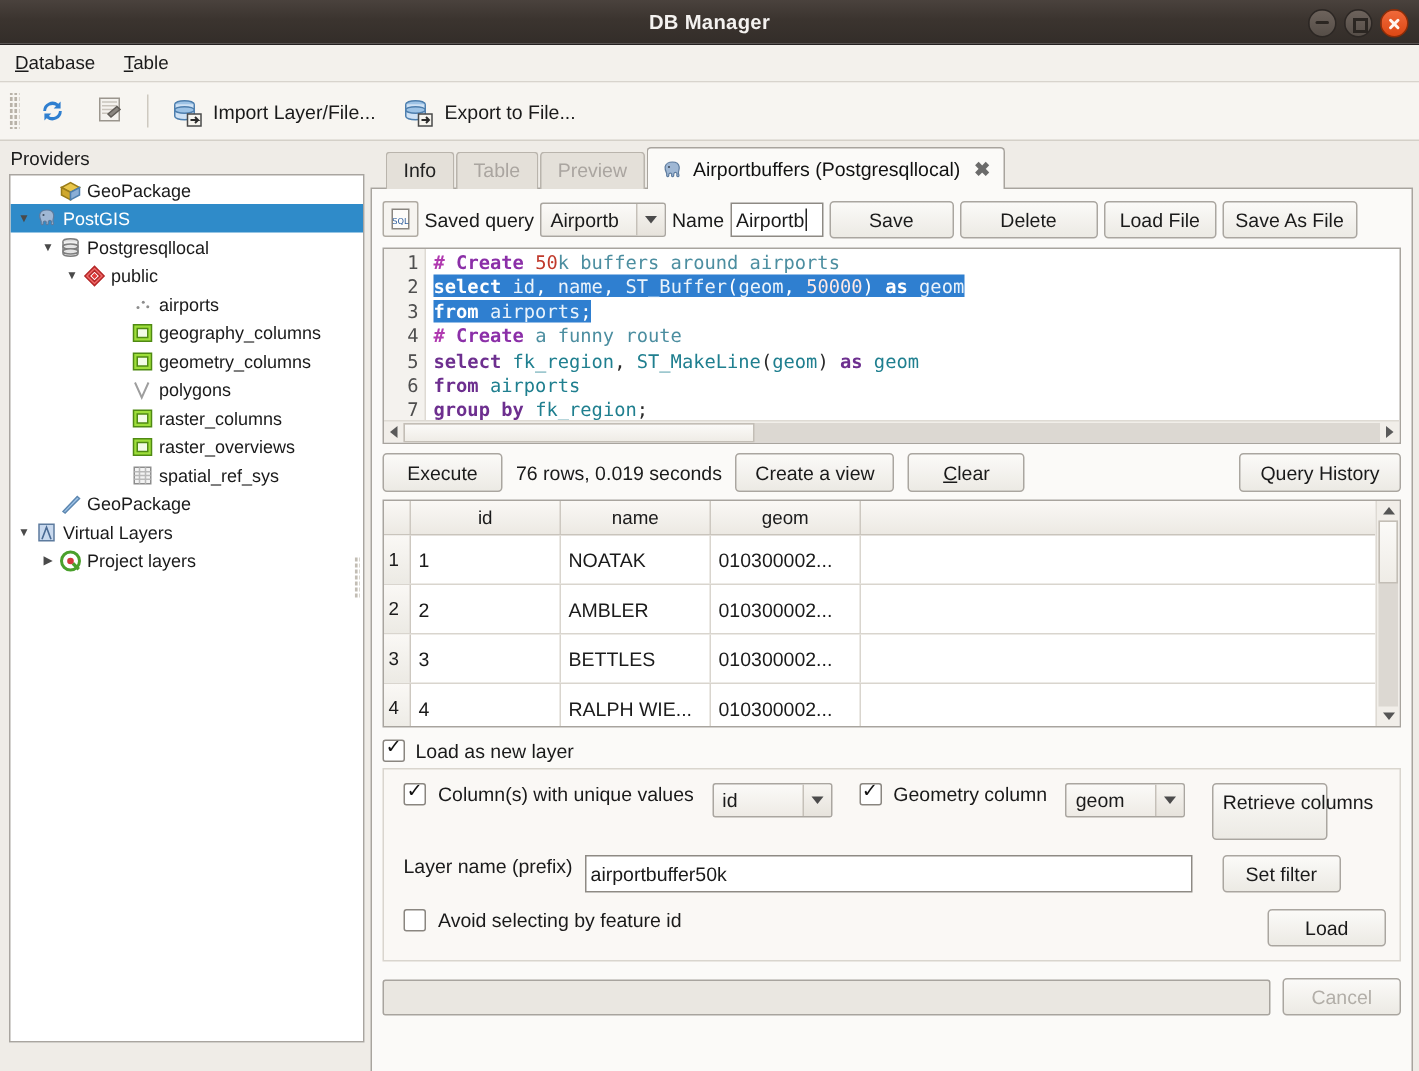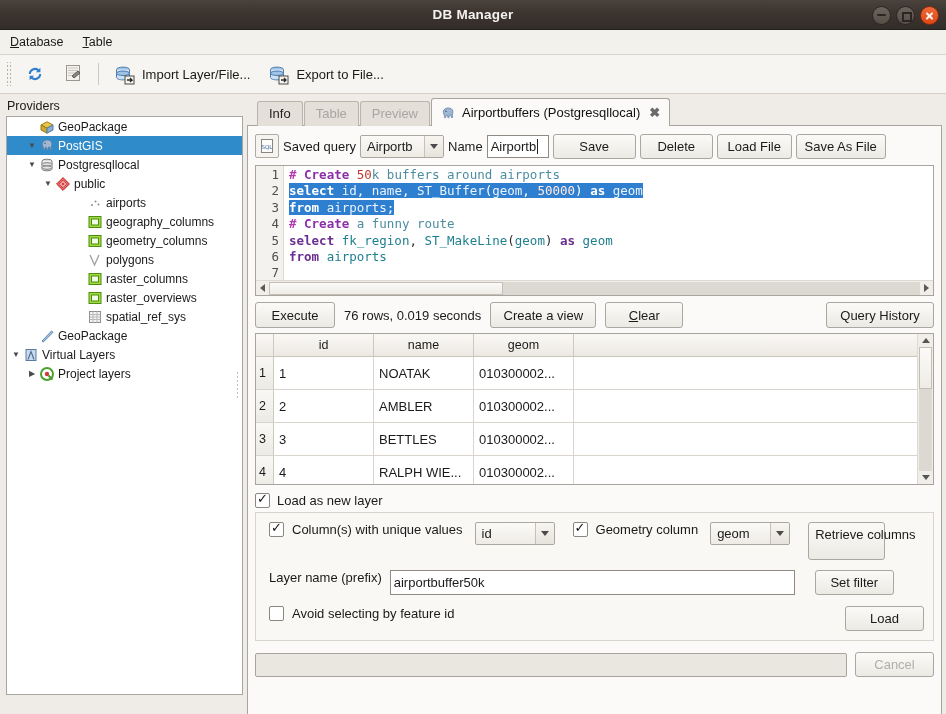--- a/index.html
+++ b/index.html
@@ -316,21 +316,21 @@
         <div class="tree-grip"></div>
       <div class="trow" style="padding-left: 18px;">
             <span class="twist"></span>
             <span class="i16"><svg width="16" height="16" viewBox="0 0 16 16">
                 <path d="M2 6l6-3.2L14 6l-6 3.2z" fill="#e9c64a" stroke="#9a7d19"></path>
                 <path d="M2 6v5l6 3.2V9.2z" fill="#cfa82e" stroke="#9a7d19"></path>
                 <path d="M14 6v5l-6 3.2V9.2z" fill="#8aaed6" stroke="#4e7fae"></path>
               </svg></span>
             <span class="tlabel">GeoPackage</span>
           </div>
-          <div class="trow sel" style="padding-left: 18px;">
+          <div class="trow sel" style="padding-left: 2px;">
             <span class="twist open"></span>
             <span class="i16"><svg width="16" height="16" viewBox="0 0 16 16">
                 <path d="M3.4 5.2c.4-2 2.6-3.2 4.8-3.2 2.3 0 4.3 1.1 4.6 3.3.2 1.6-.5 2.6-.5 4 0 .9.5 1.4.3 2-.2.5-1 .5-1.3.1-.3-.5.1-1 0-1.6-.2-.9-1.1-1-1.7-.6-.6.4-.4 1.3-.5 2-.1.6-1 .7-1.3.2-.2-.4.1-.9 0-1.4-.2-.8-1.2-.8-1.7-.3-.4.4-.2 1.1-.3 1.6-.1.5-.9.6-1.2.2-.4-.6.1-1.3-.2-2C3.8 8.2 3.2 7 3.4 5.2z" fill="#9fb7d4" stroke="#5d7b9e" stroke-width=".8"></path>
                 <circle cx="6" cy="5.3" r=".7" fill="#3c4a5c"></circle>
               </svg></span>
             <span class="tlabel">PostGIS</span>
           </div>
           <div class="trow" style="padding-left: 18px;">
             <span class="twist open"></span>
             <span class="i16"><svg width="16" height="16" viewBox="0 0 16 16">
@@ -468,21 +468,21 @@
           <div class="combo" style="width:84px">
             <span>Airportb</span>
             <span class="arrowbox"></span>
           </div>
           <div class="lbl">Name</div>
           <div class="txtfield" style="width:62px">
             <span>Airportb</span>
               <span class="caret"></span>
           </div>
           <div class="btn" style="width:83px">Save</div>
-          <div class="btn" style="width:73px">Delete</div>
+          <div class="btn" style="width:92px">Delete</div>
           <div class="btn" style="width:75px">Load File</div>
           <div class="btn" style="width:90px">Save As File</div>
         </div>
 
         <div class="editorwrap">
           <div class="editor">
             <div class="gutter" id="gutter">
                 <div>1</div>
                 <div>2</div>
                 <div>3</div>
@@ -491,20 +491,21 @@
                 <div>6</div>
                 <div>7</div>
               </div>
             <div class="codearea" id="codearea">
                 <div class="cl"><span class=""><span class="hash">#</span> <span class="cmtk">Create</span> <span class="cmt"><span class="num">50</span>k buffers around airports</span></span></div>
                 <div class="cl"><span class="selw"><span class="kw">select</span><span class="idn"> </span><span class="fn">id</span><span class="idn">, </span><span class="fn">name</span><span class="idn">, </span><span class="fn">ST_Buffer</span><span class="idn">(</span><span class="fn">geom</span><span class="idn">, </span><span class="num">50000</span><span class="idn">) </span><span class="kw">as</span><span class="idn"> </span><span class="fn">geom</span></span></div>
                 <div class="cl"><span class="selw"><span class="kw">from</span><span class="idn"> </span><span class="fn">airports</span><span class="idn">;</span></span></div>
                 <div class="cl"><span class=""><span class="hash">#</span> <span class="cmtk">Create</span> <span class="cmt">a funny route</span></span></div>
                 <div class="cl"><span class=""><span class="kw">select</span><span class="idn"> </span><span class="fn">fk_region</span><span class="idn">, </span><span class="fn">ST_MakeLine</span><span class="idn">(</span><span class="fn">geom</span><span class="idn">) </span><span class="kw">as</span><span class="idn"> </span><span class="fn">geom</span></span></div>
                 <div class="cl"><span class=""><span class="kw">from</span><span class="idn"> </span><span class="fn">airports</span></span></div>
+                <div class="cl"><span class=""><span class="kw">group</span><span class="idn"> </span><span class="kw">by</span><span class="idn"> </span><span class="fn">fk_region</span><span class="idn">;</span></span></div>
               </div>
           </div>
           <div class="hscroll">
             <div class="sbarrow l"></div>
             <div class="strack">
                 <div class="sthumb"></div>
               </div>
             <div class="sbarrow r"></div>
           </div>
         </div>

